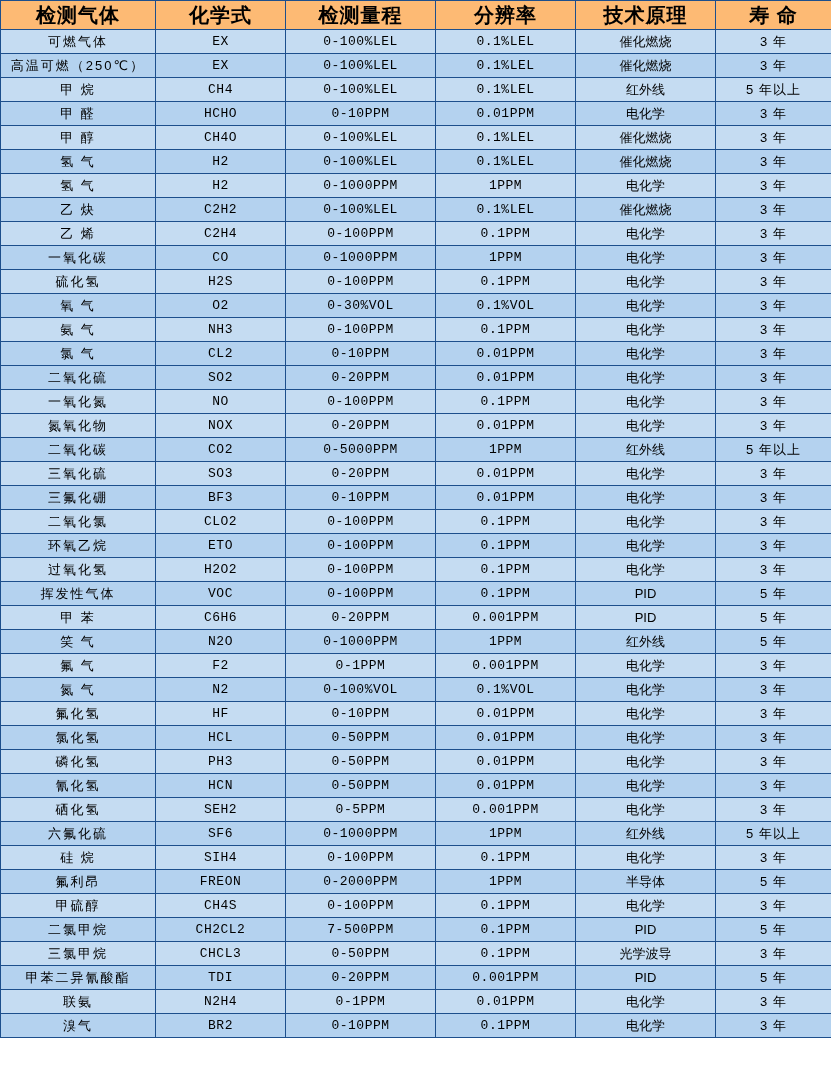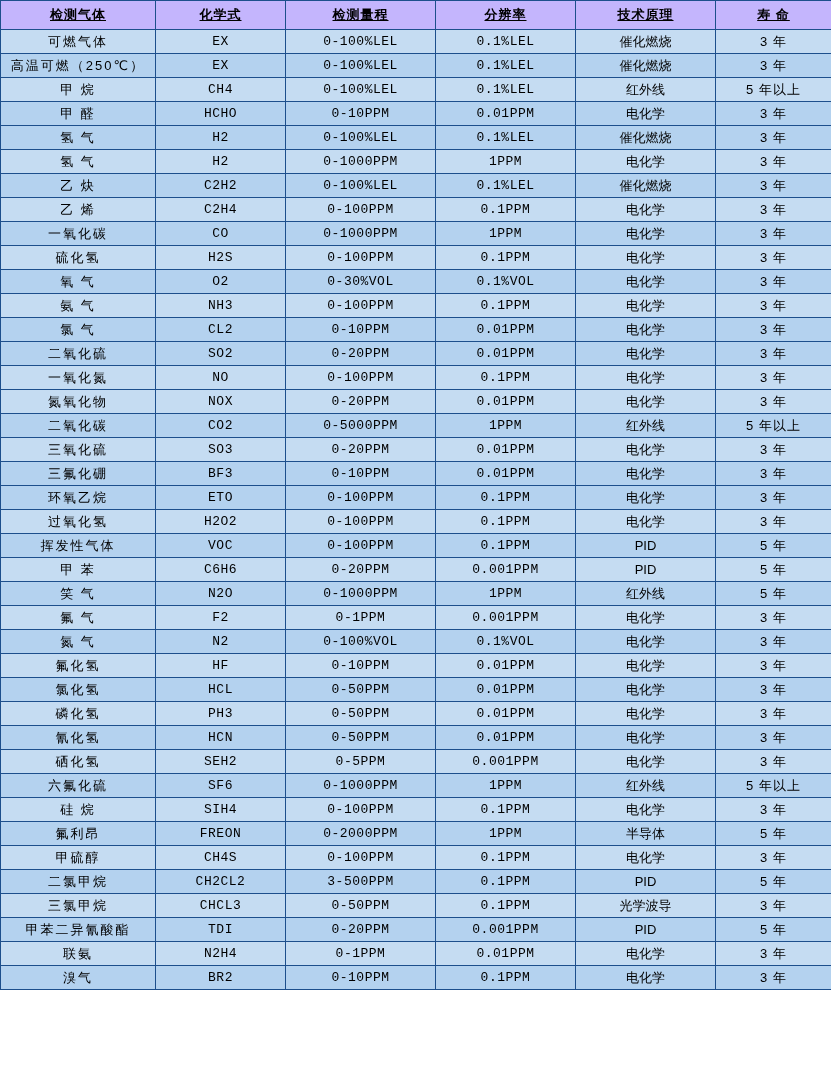--- a/index.html
+++ b/index.html
@@ -29,27 +29,26 @@
     vertical-align: middle;
     padding: 0;
     height: 23px;
     line-height: 23px;
     font-size: 13px;
     color: #000000;
     overflow: hidden;
     white-space: nowrap;
   }
   #gas-table thead th {
-    background: #c4b5fd;
+    background: #fdba74;
     font-weight: bold;
-    font-size: 13px;
+    font-size: 20px;
     height: 28px;
     line-height: 28px;
     letter-spacing: 1px;
-    text-decoration: underline;
   }
   #gas-table tbody tr td {
     background: #c5dcf2;
   }
   #gas-table tbody tr.alt td {
     background: #b4d2ef;
   }
   td.cn-name {
     letter-spacing: 2px;
     margin-top: 15px;
@@ -111,20 +110,28 @@
         <td class="life">5 年以上</td>
       </tr>
       <tr class="alt">
         <td class="cn-name">甲 醛</td>
         <td class="mono">HCHO</td>
         <td class="mono">0-10PPM</td>
         <td class="mono">0.01PPM</td>
         <td>电化学</td>
         <td class="life">3 年</td>
       </tr>
+      <tr>
+        <td class="cn-name">甲 醇</td>
+        <td class="mono">CH4O</td>
+        <td class="mono">0-100%LEL</td>
+        <td class="mono">0.1%LEL</td>
+        <td>催化燃烧</td>
+        <td class="life">3 年</td>
+      </tr>
       <tr class="alt">
         <td class="cn-name">氢 气</td>
         <td class="mono">H2</td>
         <td class="mono">0-100%LEL</td>
         <td class="mono">0.1%LEL</td>
         <td>催化燃烧</td>
         <td class="life">3 年</td>
       </tr>
       <tr>
         <td class="cn-name">氢 气</td>
@@ -228,20 +235,28 @@
         <td class="mono">0-20PPM</td>
         <td class="mono">0.01PPM</td>
         <td>电化学</td>
         <td class="life">3 年</td>
       </tr>
       <tr class="alt">
         <td class="cn-name">三氟化硼</td>
         <td class="mono">BF3</td>
         <td class="mono">0-10PPM</td>
         <td class="mono">0.01PPM</td>
+        <td>电化学</td>
+        <td class="life">3 年</td>
+      </tr>
+      <tr>
+        <td class="cn-name">二氧化氯</td>
+        <td class="mono">CLO2</td>
+        <td class="mono">0-100PPM</td>
+        <td class="mono">0.1PPM</td>
         <td>电化学</td>
         <td class="life">3 年</td>
       </tr>
       <tr class="alt">
         <td class="cn-name">环氧乙烷</td>
         <td class="mono">ETO</td>
         <td class="mono">0-100PPM</td>
         <td class="mono">0.1PPM</td>
         <td>电化学</td>
         <td class="life">3 年</td>
@@ -362,21 +377,21 @@
         <td class="cn-name">甲硫醇</td>
         <td class="mono">CH4S</td>
         <td class="mono">0-100PPM</td>
         <td class="mono">0.1PPM</td>
         <td>电化学</td>
         <td class="life">3 年</td>
       </tr>
       <tr class="alt">
         <td class="cn-name">二氯甲烷</td>
         <td class="mono">CH2CL2</td>
-        <td class="mono">3-500PPM</td>
+        <td class="mono">7-500PPM</td>
         <td class="mono">0.1PPM</td>
         <td>PID</td>
         <td class="life">5 年</td>
       </tr>
       <tr>
         <td class="cn-name">三氯甲烷</td>
         <td class="mono">CHCL3</td>
         <td class="mono">0-50PPM</td>
         <td class="mono">0.1PPM</td>
         <td>光学波导</td>

